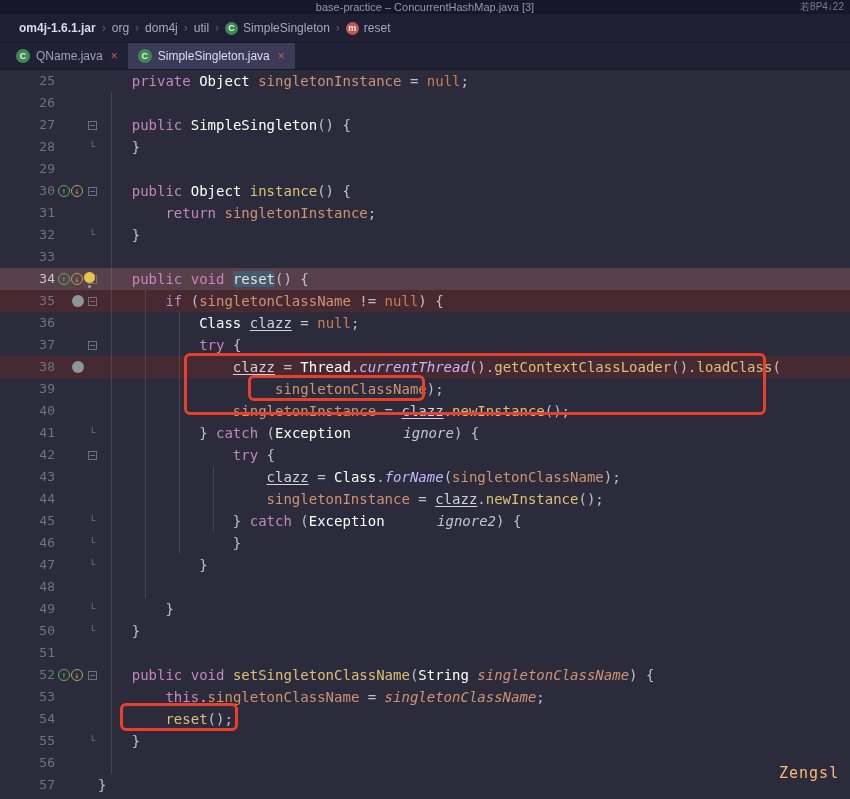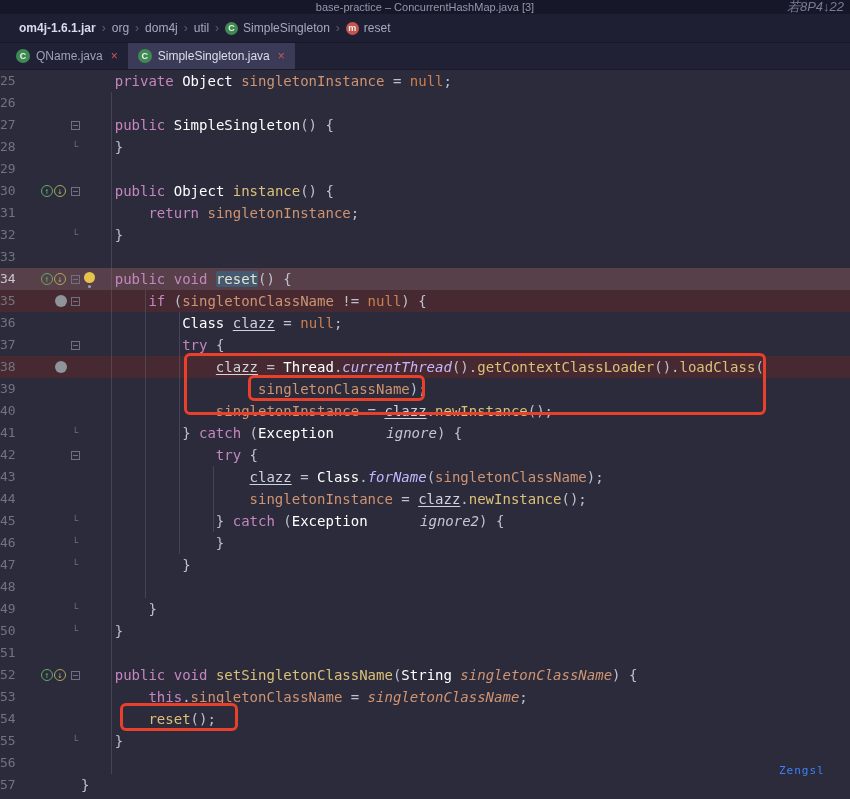--- a/index.html
+++ b/index.html
@@ -6,21 +6,21 @@
   body{
     width:850px;height:799px;overflow:hidden;position:relative;
     background:#2b2b3c;font-family:"Liberation Sans",sans-serif;
     -webkit-font-smoothing:antialiased;
   }
   
   #titlebar{
     height:14px;background:#17172a;color:#9298ab;font-size:11px;line-height:13px;
     display:flex;align-items:flex-end;justify-content:center;position:relative;
   }
-  .tb-right{position:absolute;right:6px;bottom:1px;color:#787e92;font-size:13px;font-style:italic;}
+  .tb-right{position:absolute;right:6px;bottom:1px;color:#787e92;font-size:10px;}
   
   #breadcrumbs{
     height:28px;background:#1f1f33;border-bottom:1px solid #17172a;
     display:flex;align-items:center;font-size:12px;color:#a6aabf;padding-left:16px;
   }
   .bc-item{display:inline-flex;align-items:center;gap:5px;padding:0 3px;cursor:default;}
   .bc-first{font-weight:bold;color:#d8dbec;}
   .bc-sep{color:#5b5f73;font-size:12px;padding:0 3px;}
   .icon-class,.icon-method{
     width:13px;height:13px;border-radius:50%;flex:none;
@@ -40,21 +40,21 @@
   .tab-close{color:#c75b55;font-size:12px;line-height:12px;margin-left:2px;}
   
   #editor{
     position:relative;height:731px;background:#2b2b3c;
     font-family:"DejaVu Sans Mono",monospace;font-size:14px;
   }
   #lines{position:relative;z-index:1;}
   .row{display:flex;height:22px;line-height:22px;position:relative;}
   .row.bg-caret{background:#574049;}
   .row.bg-bp{background:#472a31;}
-  .lnum{width:38px;flex:none;font-size:13px;color:#70747f;user-select:none;}
+  .lnum{width:38px;flex:none;text-align:right;font-size:13px;color:#70747f;user-select:none;padding-left:17px;}
   .row.bg-caret .lnum{color:#c7c9ce;}
   .iconzone{width:28px;flex:none;display:flex;align-items:center;padding-left:3px;gap:1px;}
   .foldzone{width:12px;flex:none;display:flex;align-items:center;justify-content:center;}
   .code{white-space:pre;color:#bdc1cc;flex:1;}
   
   .k{color:#c586c0;}
   .c{color:#ffffff;margin-top:48px;}
   .m{color:#dcc078;}
   .sm{color:#c4b5fd;font-style:italic;}
   .f{color:#cf9472;}
@@ -69,21 +69,21 @@
   .ic-down{border:1px solid #a8a95e;color:#a8a95e;}
   .bp-dot{width:12px;height:12px;border-radius:50%;background:#8f939a;flex:none;margin-left:14px;}
   .bulb{position:absolute;left:84px;top:4px;width:11px;height:11px;border-radius:50%;
         background:#e6c34c;box-shadow:0 9px 0 -4px #98a0a8;z-index:2;}
   .fold-s{width:9px;height:9px;box-sizing:border-box;border:1px solid #6d7180;
           background:linear-gradient(#6d7180,#6d7180) center/5px 1px no-repeat;}
   .fold-e{font-size:10px;line-height:10px;color:#6d7180;font-family:"DejaVu Sans Mono",monospace;}
   
   .guide{position:absolute;width:1px;background:rgba(130,134,160,0.28);z-index:2;pointer-events:none;}
   .ann{position:absolute;box-sizing:border-box;border:3px solid #e8402a;border-radius:6px;z-index:5;pointer-events:none;}
-  .watermark{position:absolute;left:779px;top:694px;color:#3b82f6;font-size:11px;letter-spacing:1px;
+  .watermark{position:absolute;left:779px;top:694px;color:#fdba74;font-size:15px;letter-spacing:1px;
              z-index:3;font-family:"DejaVu Sans Mono",monospace;}
 </style>
 </head>
 <body>
 
 <div id="titlebar">
   <span>base-practice – ConcurrentHashMap.java [3]</span>
   <span class="tb-right">若8P4↓22</span>
 </div>
 

